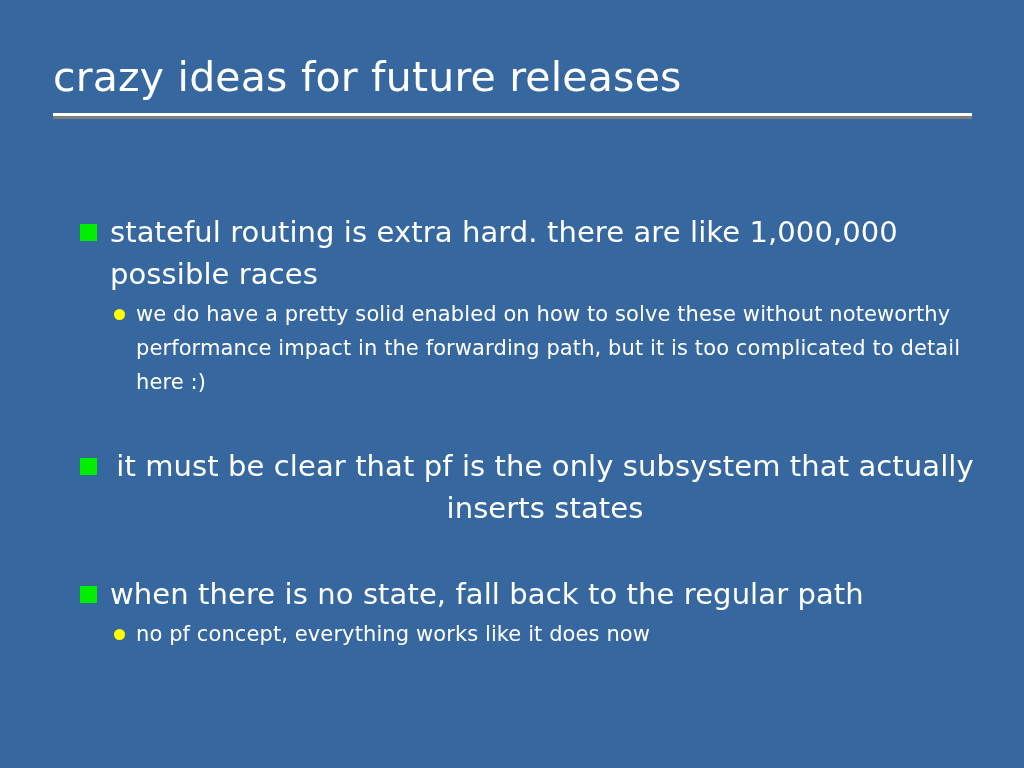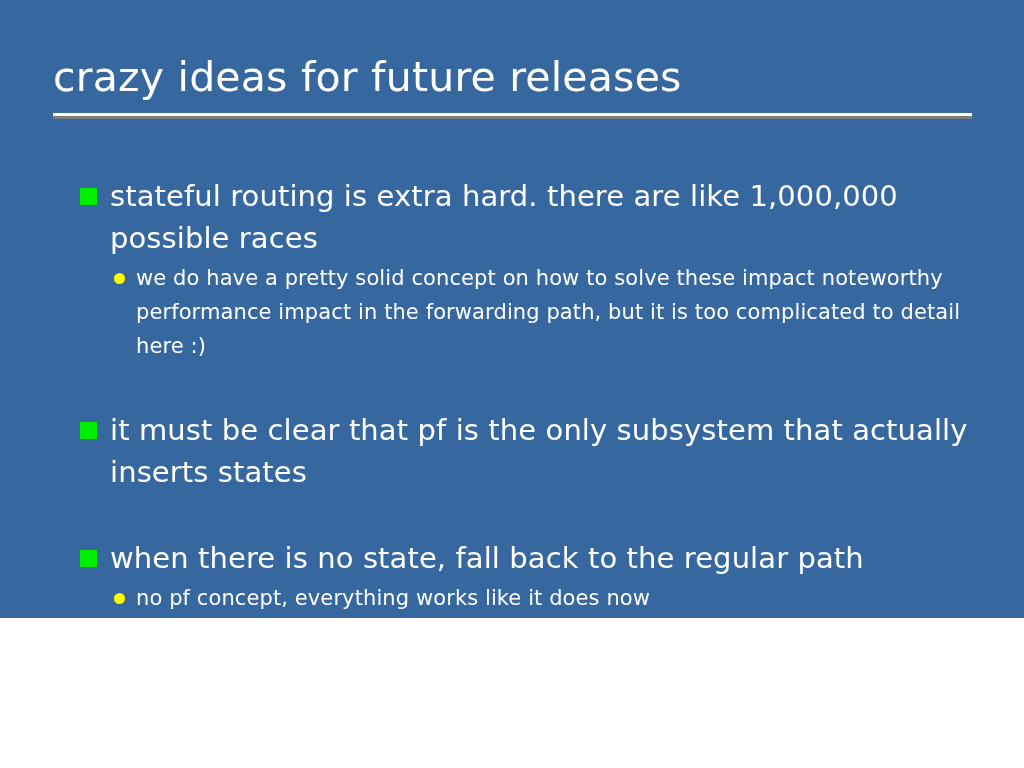--- a/index.html
+++ b/index.html
@@ -10,21 +10,21 @@
   body {
     width: 1024px;
     height: 768px;
     overflow: hidden;
     font-family: "DejaVu Sans", "Liberation Sans", sans-serif;
   }
 
   #slide {
     position: relative;
     width: 1024px;
-    height: 618px;
+    height: 768px;
     background: #36689f;
     box-sizing: border-box;
   }
 
   
   #title-block {
     position: absolute;
     left: 53px;
     top: 52px;
     width: 920px;
@@ -123,22 +123,22 @@
     height: 11px;
     border-radius: 50%;
     background: #ffff00;
     display: block;
   }
   .l2-text {
     display: block;
   }
 
   
-  #group-0 { margin-bottom: 46px; }
-  #group-1 { margin-bottom: 44px; }
+  #group-0 { margin-bottom: 46px; margin-top: 36px; }
+  #group-1 { margin-bottom: 44px; text-align: center; }
 </style>
 </head>
 <body>
 
 <div id="slide">
 
   <div id="title-block">
     <div id="slide-title">crazy ideas for future releases</div>
   </div>
 
@@ -150,21 +150,21 @@
   <div id="body-block">
 
     <div class="bullet-group" id="group-0">
       <div class="l1-item">
         <span class="l1-marker"></span>
         <span class="l1-text">stateful routing is extra hard. there are like 1,000,000 possible races</span>
       </div>
       <div class="l2-list">
         <div class="l2-item">
           <span class="l2-marker"></span>
-          <span class="l2-text">we do have a pretty solid concept on how to solve these impact noteworthy performance impact in the forwarding path, but it is too complicated to detail here :)</span>
+          <span class="l2-text">we do have a pretty solid enabled on how to solve these without noteworthy performance impact in the forwarding path, but it is too complicated to detail here :)</span>
         </div>
       </div>
     </div>
 
     <div class="bullet-group" id="group-1">
       <div class="l1-item">
         <span class="l1-marker"></span>
         <span class="l1-text">it must be clear that pf is the only subsystem that actually inserts states</span>
       </div>
     </div>

